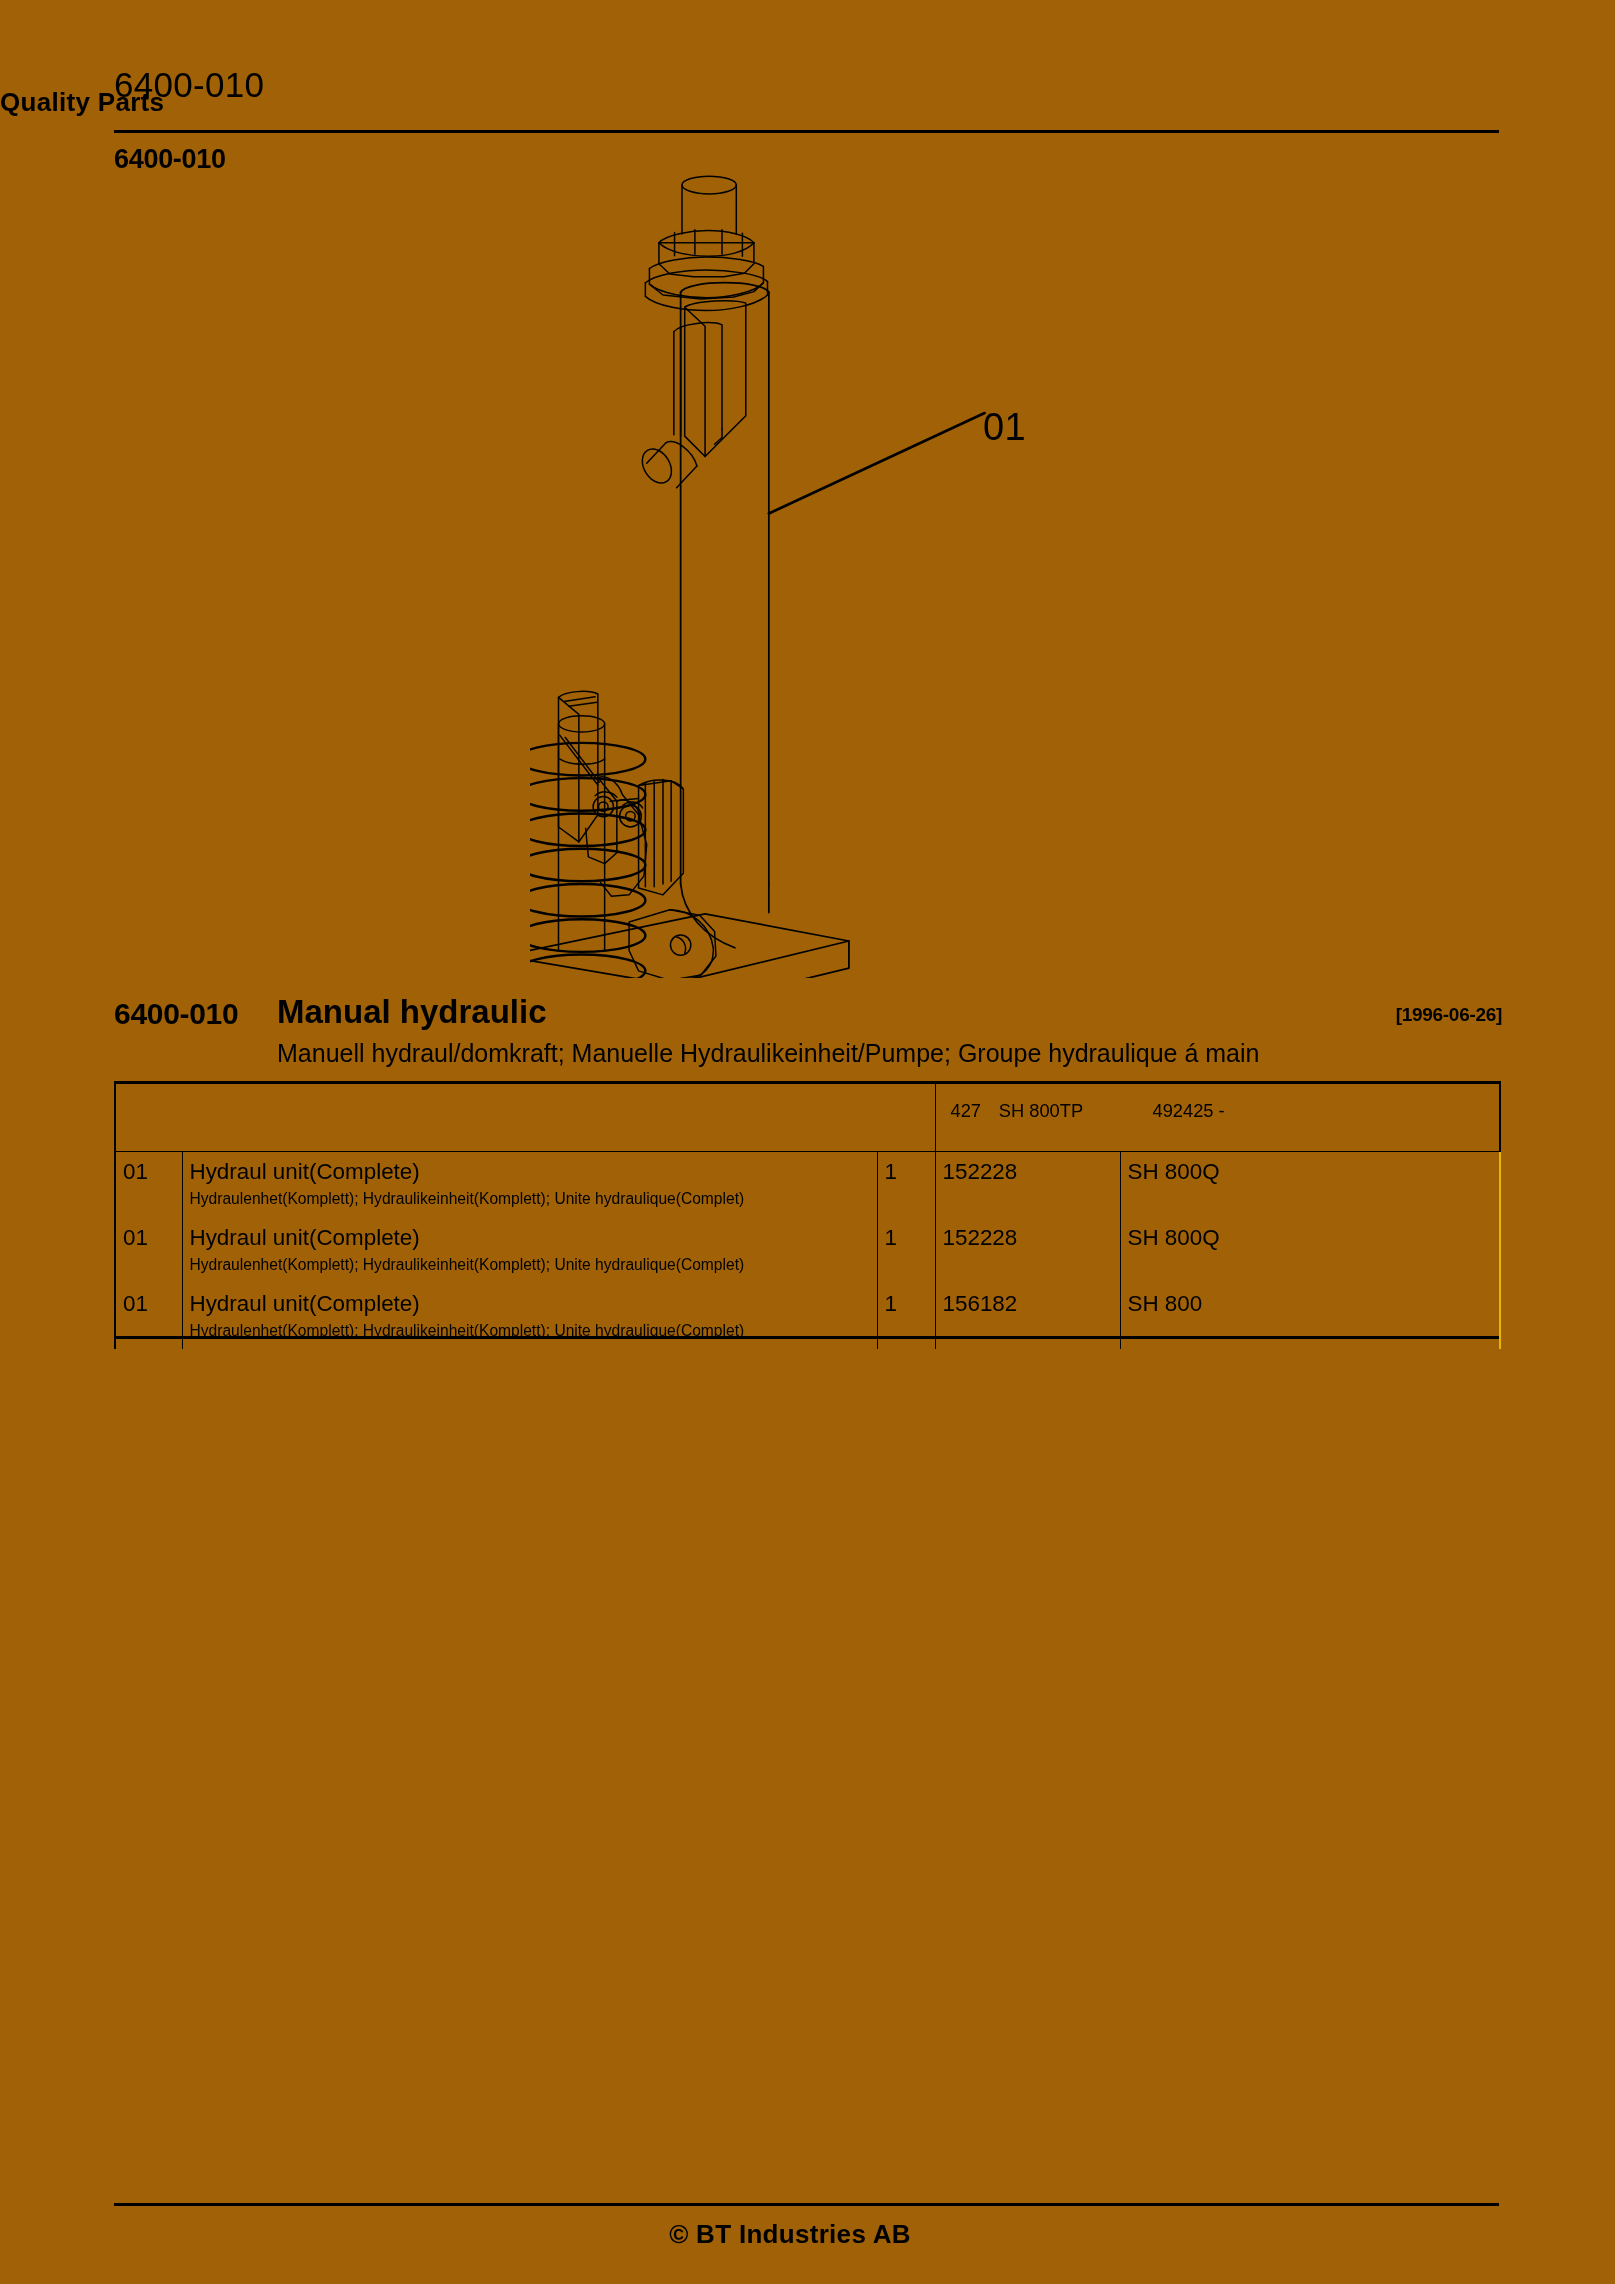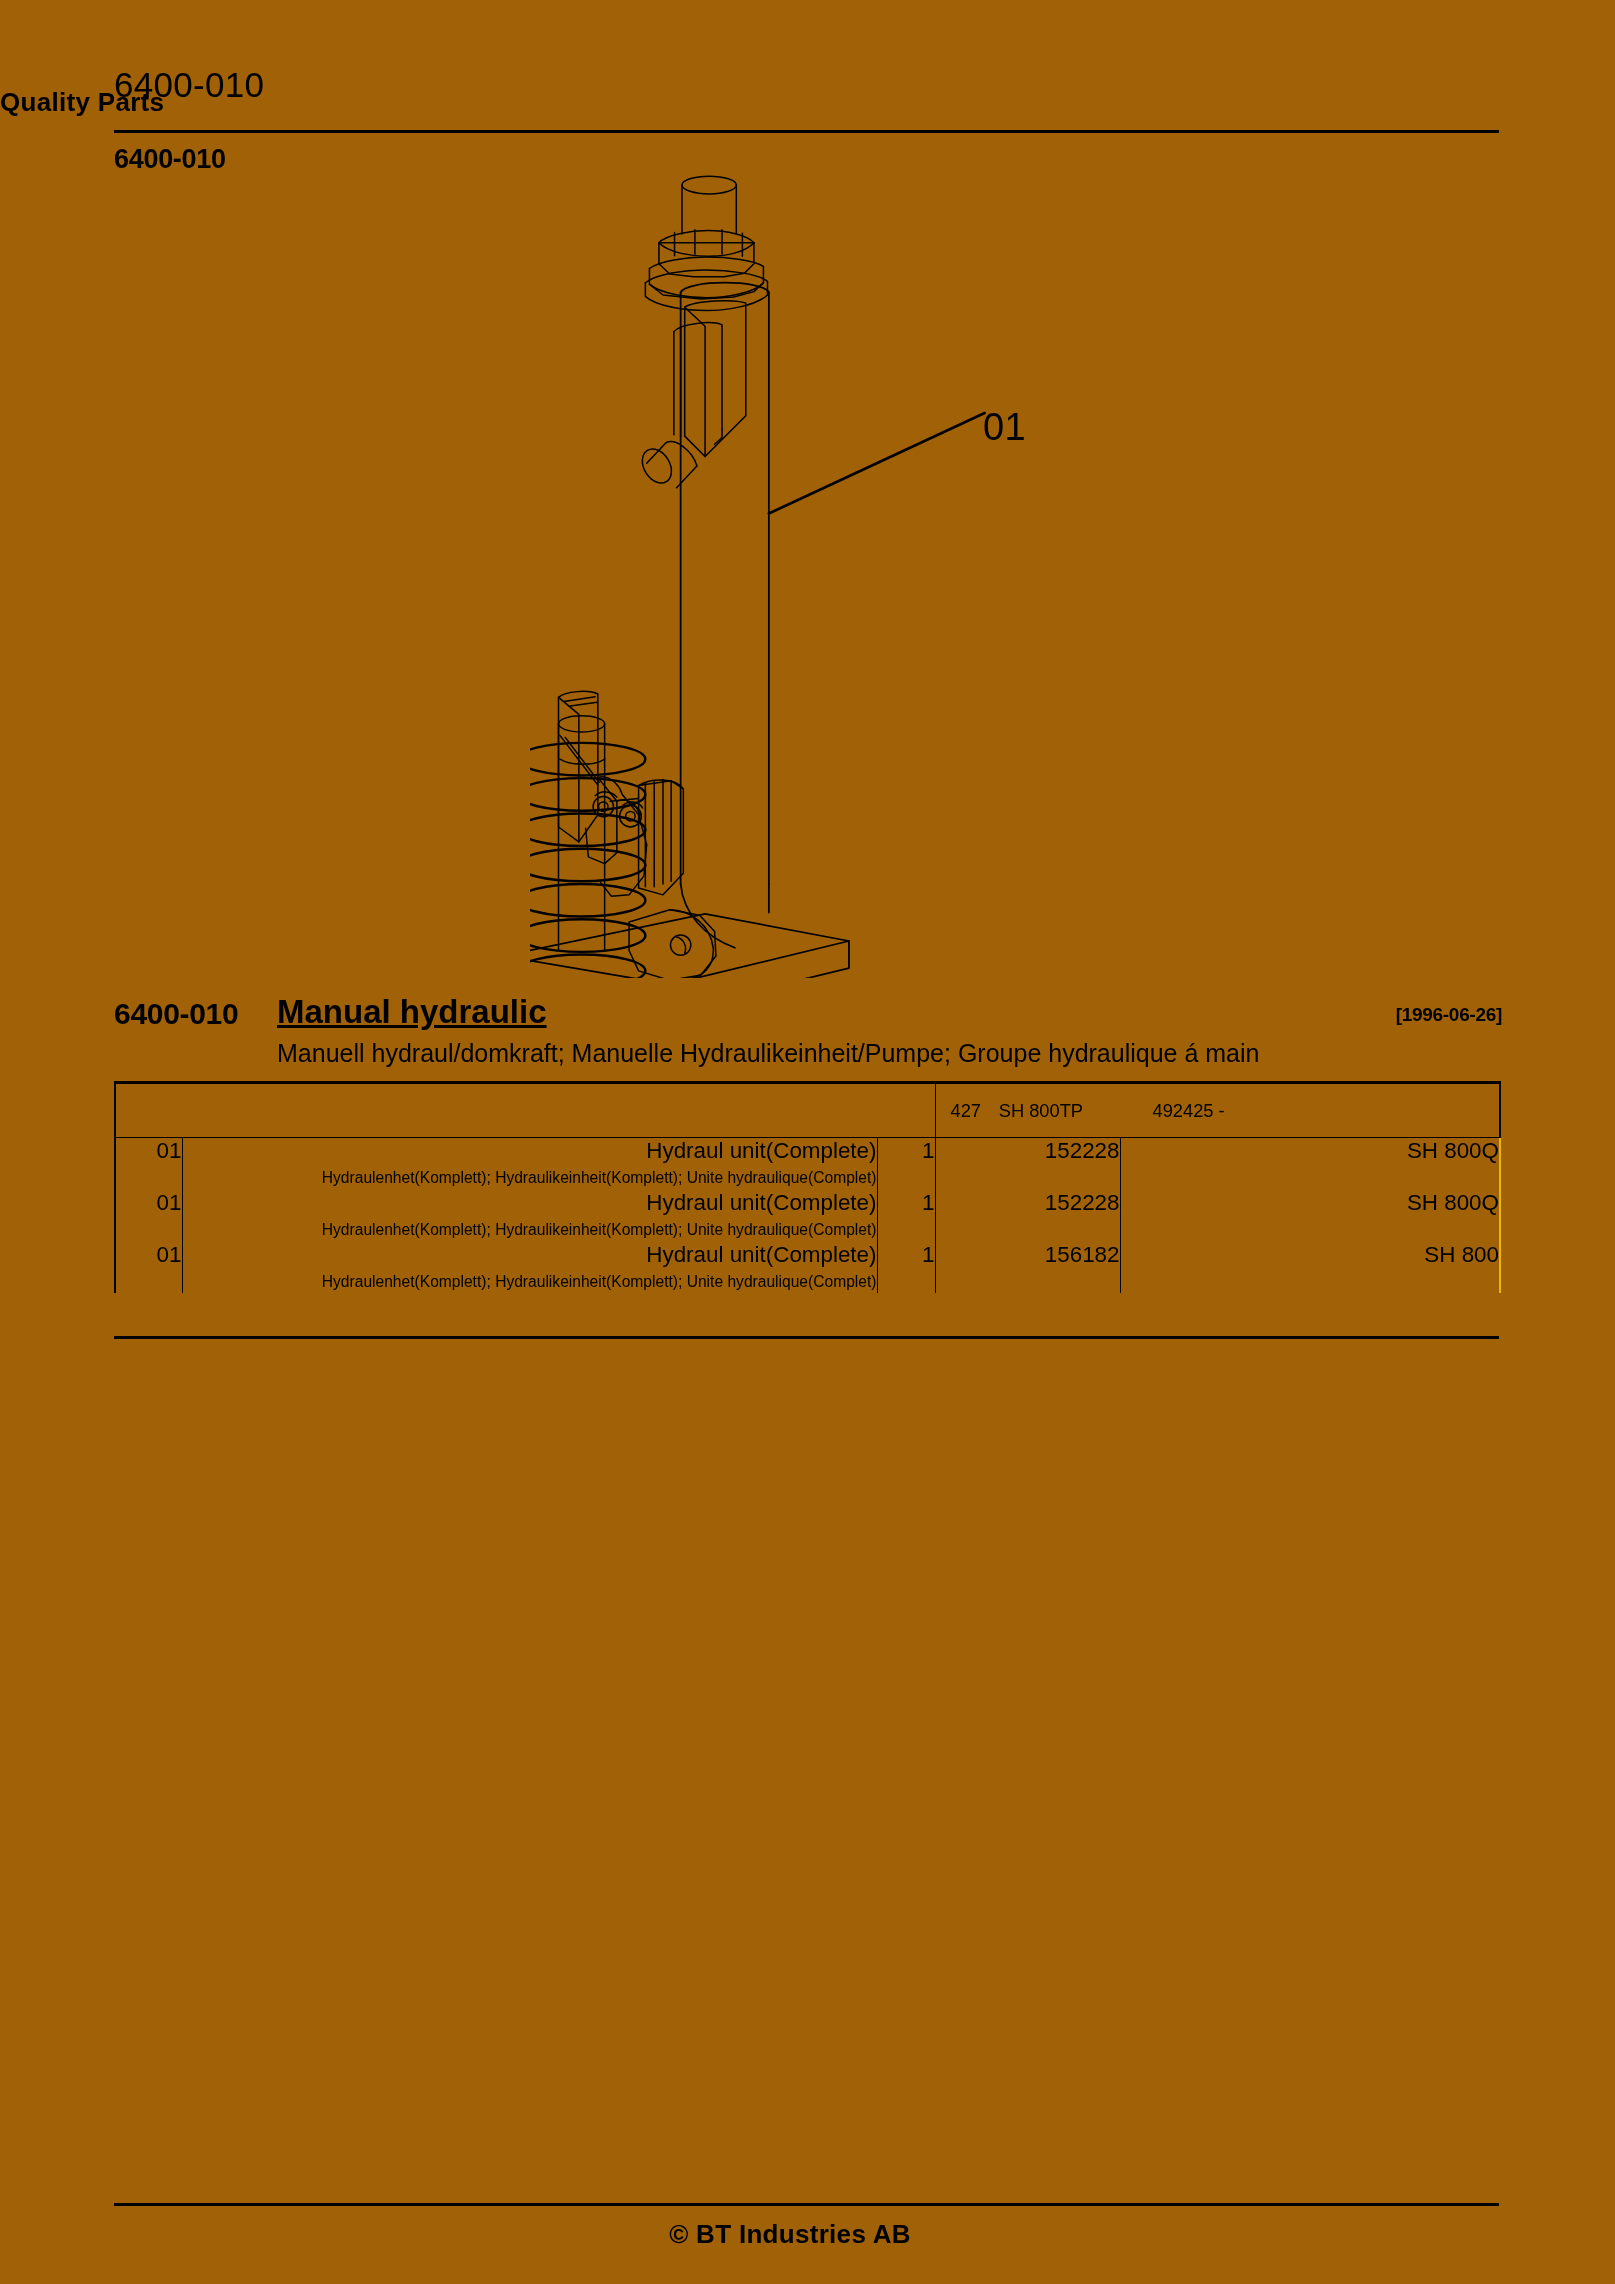--- a/index.html
+++ b/index.html
@@ -87,21 +87,20 @@
     white-space: nowrap;
   }
   .sect-name {
     position: absolute;
     left: 277px;
     top: 993px;
     font-size: 33px;
     font-weight: bold;
     letter-spacing: 0px;
     white-space: nowrap;
-    text-decoration: underline;
   }
   .sect-date {
     position: absolute;
     right: 114px;
     top: 1004px;
     font-size: 19px;
     font-weight: bold;
     letter-spacing: -0.3px;
     white-space: nowrap;
   }
@@ -116,24 +115,24 @@
   
   #parts-table {
     position: absolute;
     left: 114px;
     top: 1081px;
     width: 1385px;
     border-collapse: collapse;
     table-layout: fixed;
   }
   #parts-table td, #parts-table th {
-    padding: 0;
+    padding: 7px;
     vertical-align: top;
     font-weight: normal;
-    text-align: right;
+    text-align: left;
   }
 
   
   .banner-row td { height: 53px; }
   .banner-left {
     border-top: 3.4px solid #000;
     border-left: 2px solid #000;
   }
   .banner-right {
     border-top: 3.4px solid #000;

